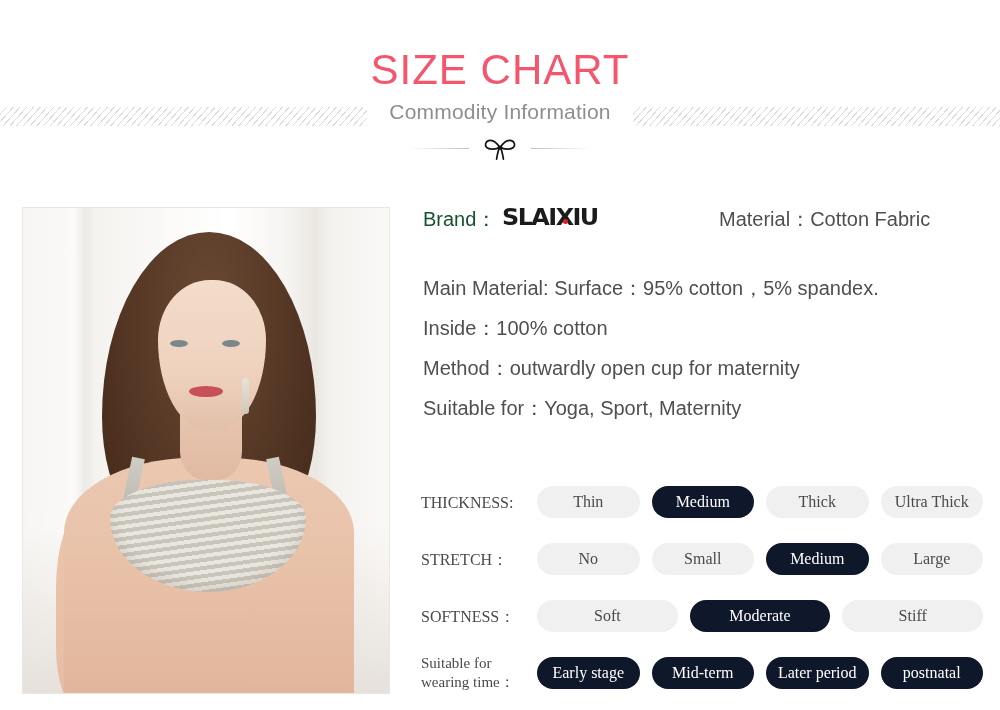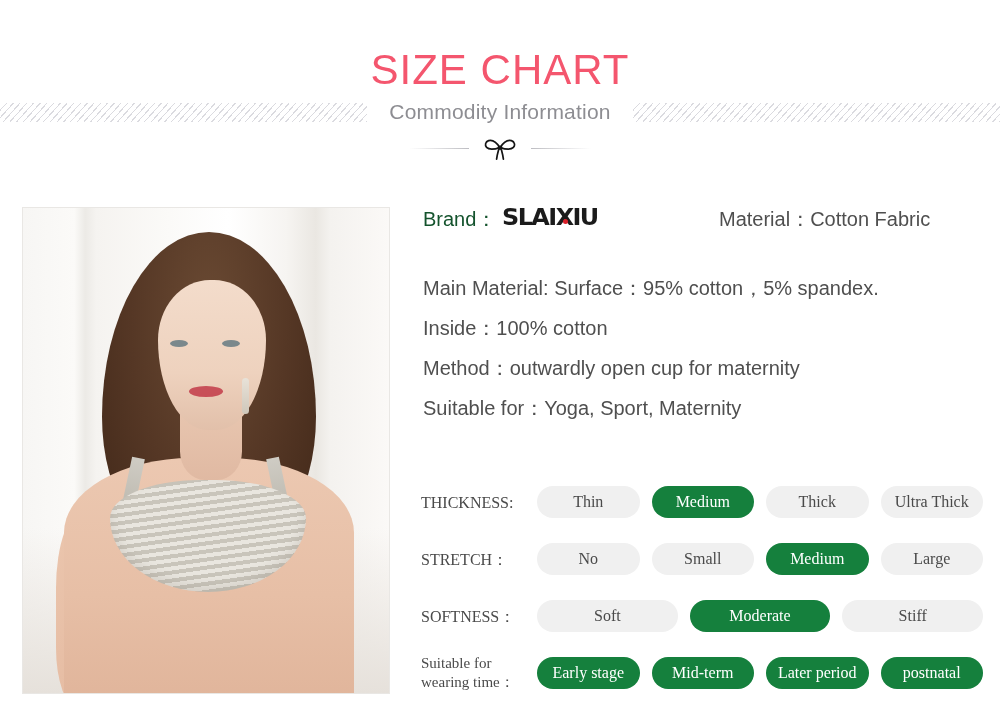--- a/index.html
+++ b/index.html
@@ -34,21 +34,21 @@
     letter-spacing: 1px;
     color: #f4566e;
     line-height: 52px;
   }
   .subtitle-row {
     position: absolute;
     left: 0; top: 98px;
     width: 1000px;
     height: 28px;
     display: flex;
-    align-items: center;
+    align-items: flex-end;
   }
   .hatch {
     flex: 1 1 auto;
     height: 19px;
     background-image: repeating-linear-gradient(
         -48deg,
         #d4d4da 0px, #d4d4da 1px,
         rgba(255,255,255,0) 1px, rgba(255,255,255,0) 5px);
     opacity: .85;
   }
@@ -291,21 +291,21 @@
     text-align: center;
     border-radius: 16px;
     font-size: 16px;
     background: #f0f0f0;
     color: #4a4a4a;
     white-space: nowrap;
     overflow: hidden;
     user-select: none;
   }
   .pill.on {
-    background: #15803d;
+    background: #0f172a;
     color: #ffffff;
   }
 </style>
 </head>
 <body>
 
 <div class="header">
 
   <div class="page-title">SIZE CHART</div>
 

